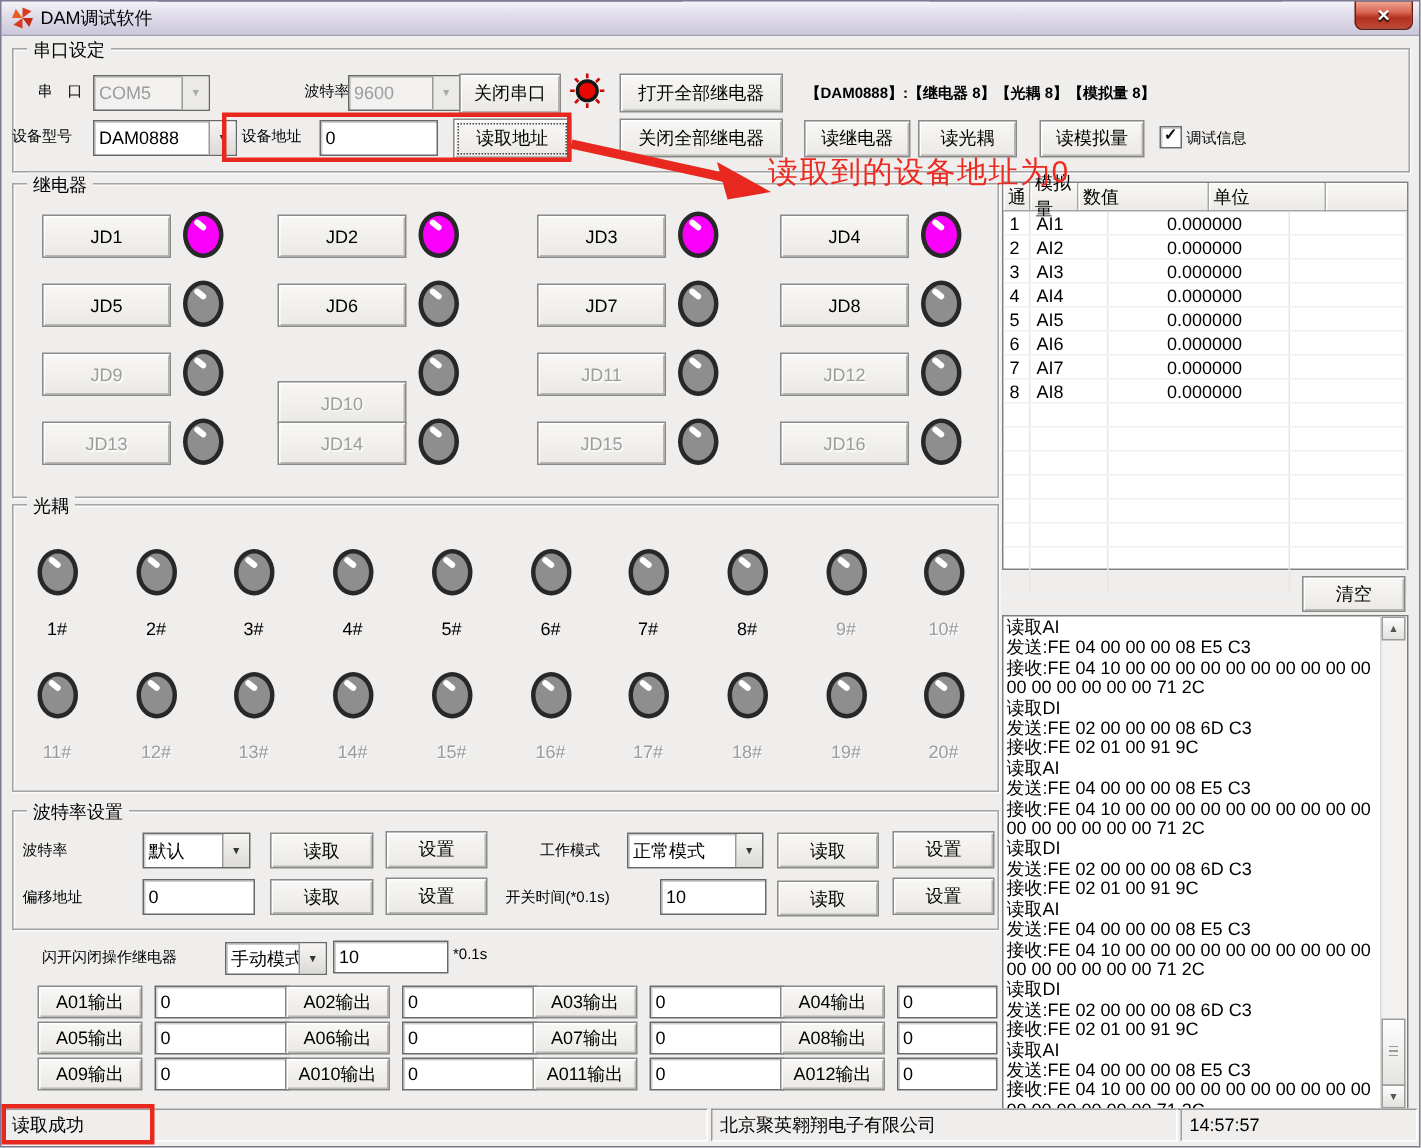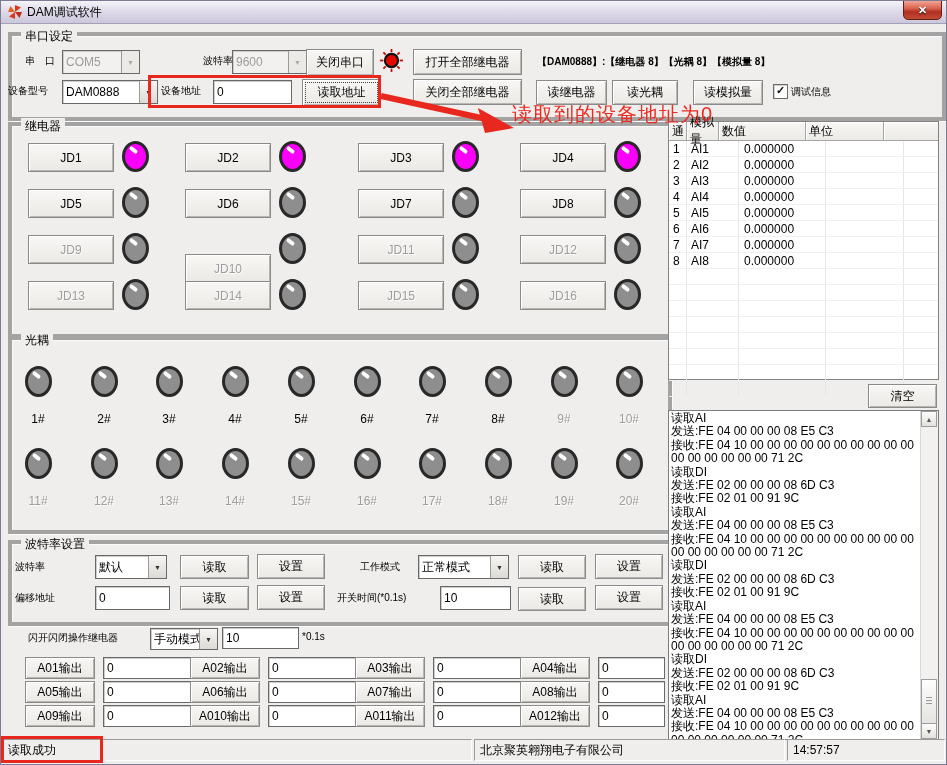--- a/index.html
+++ b/index.html
@@ -33,21 +33,21 @@
   .combo{position:absolute;background:#fff;border:1px solid #686868;
          box-shadow:inset 1px 1px 0 #cfcdc9;display:flex;align-items:center;
          font-size:12px;z-index:4;}
   .combo .ctext{flex:1;padding-left:3px;overflow:hidden;white-space:nowrap;}
   .combo .cbtn{width:17px;align-self:stretch;display:flex;align-items:center;justify-content:center;
          background:linear-gradient(180deg,#f6f5f3,#dcdad5);border-left:1px solid #9a9a9a;
          font-size:7px;color:#333;}
   .combo.disabled{background:#f2f1ef;color:#9c9c9c;}
   .combo.disabled .cbtn{color:#a9a9a9;background:#eceae7;}
   .lbl{position:absolute;white-space:nowrap;font-size:10px;z-index:4;}
-  .groupbox{position:absolute;border:4px solid #a3a3a3;
+  .groupbox{position:absolute;border:1px solid #a3a3a3;
             box-shadow:inset 1px 1px 0 #fcfbf9, 1px 1px 0 #fcfbf9;z-index:1;}
   .gb-label{position:absolute;top:-8px;left:9px;background:#f0eeec;padding:0 4px;font-size:12px;z-index:2;}
   .led{position:absolute;width:27px;height:31px;border-radius:50%;background:#8e8e8e;
        border:3px solid #282828;box-sizing:border-box;z-index:4;}
   .led::after{content:"";position:absolute;left:4px;top:4px;width:9px;height:4px;border-radius:2px;
        background:#fff;transform:rotate(38deg);}
   .led.on{background:#fa00fa;}
   .opto-lbl{position:absolute;width:54px;text-align:center;font-size:12px;z-index:4;}
   .checkbox{position:absolute;width:13px;height:13px;background:#fff;border:1px solid #6b6b6b;
        box-shadow:inset 1px 1px 0 #cfcfcf;font-size:11px;line-height:11px;text-align:center;
@@ -56,21 +56,21 @@
   .atable{position:absolute;left:668px;top:121px;width:271px;height:259px;background:#fff;
           border:1px solid #828282;box-sizing:border-box;z-index:3;}
   .at-head{display:flex;height:19px;}
   .at-head div{background:linear-gradient(180deg,#f8f7f5,#eceae6);border-right:1px solid #a5a5a5;
           border-bottom:1px solid #a5a5a5;box-shadow:inset 1px 1px 0 #fff;box-sizing:border-box;
           display:flex;align-items:center;padding-left:3px;font-size:12px;}
   .at-row{display:flex;height:15px;border-bottom:1px solid #efefef;}
   .at-row div{box-sizing:border-box;border-right:1px solid #e6e6e6;display:flex;align-items:center;font-size:12px;}
   .c0{width:18px;padding-left:4px;}
   .c1{width:52px;padding-left:4px;}
-  .c2{width:87px;padding-left:5px;}
+  .c2{width:87px;padding-left:5px;margin-left:34px;}
   .c3{width:78px;padding-left:4px;}
   .c4{flex:1;border-right:none !important;}
   
   .logbox{position:absolute;left:668px;top:410px;width:271px;height:330px;background:#fff;
           border:1px solid #7c7c7c;box-sizing:border-box;z-index:3;}
   .logtext{position:absolute;left:2px;top:1px;right:18px;bottom:0;font-size:12px;line-height:13.4px;
           white-space:pre-wrap;overflow-wrap:anywhere;overflow:hidden;}
   .logscroll{position:absolute;right:0;top:0;width:17px;height:100%;background:#f2f1ef;
           border-left:1px solid #d9d9d9;}
   .sarrow{position:absolute;left:0;width:16px;height:16px;background:linear-gradient(180deg,#fdfdfc,#e3e1dd);

